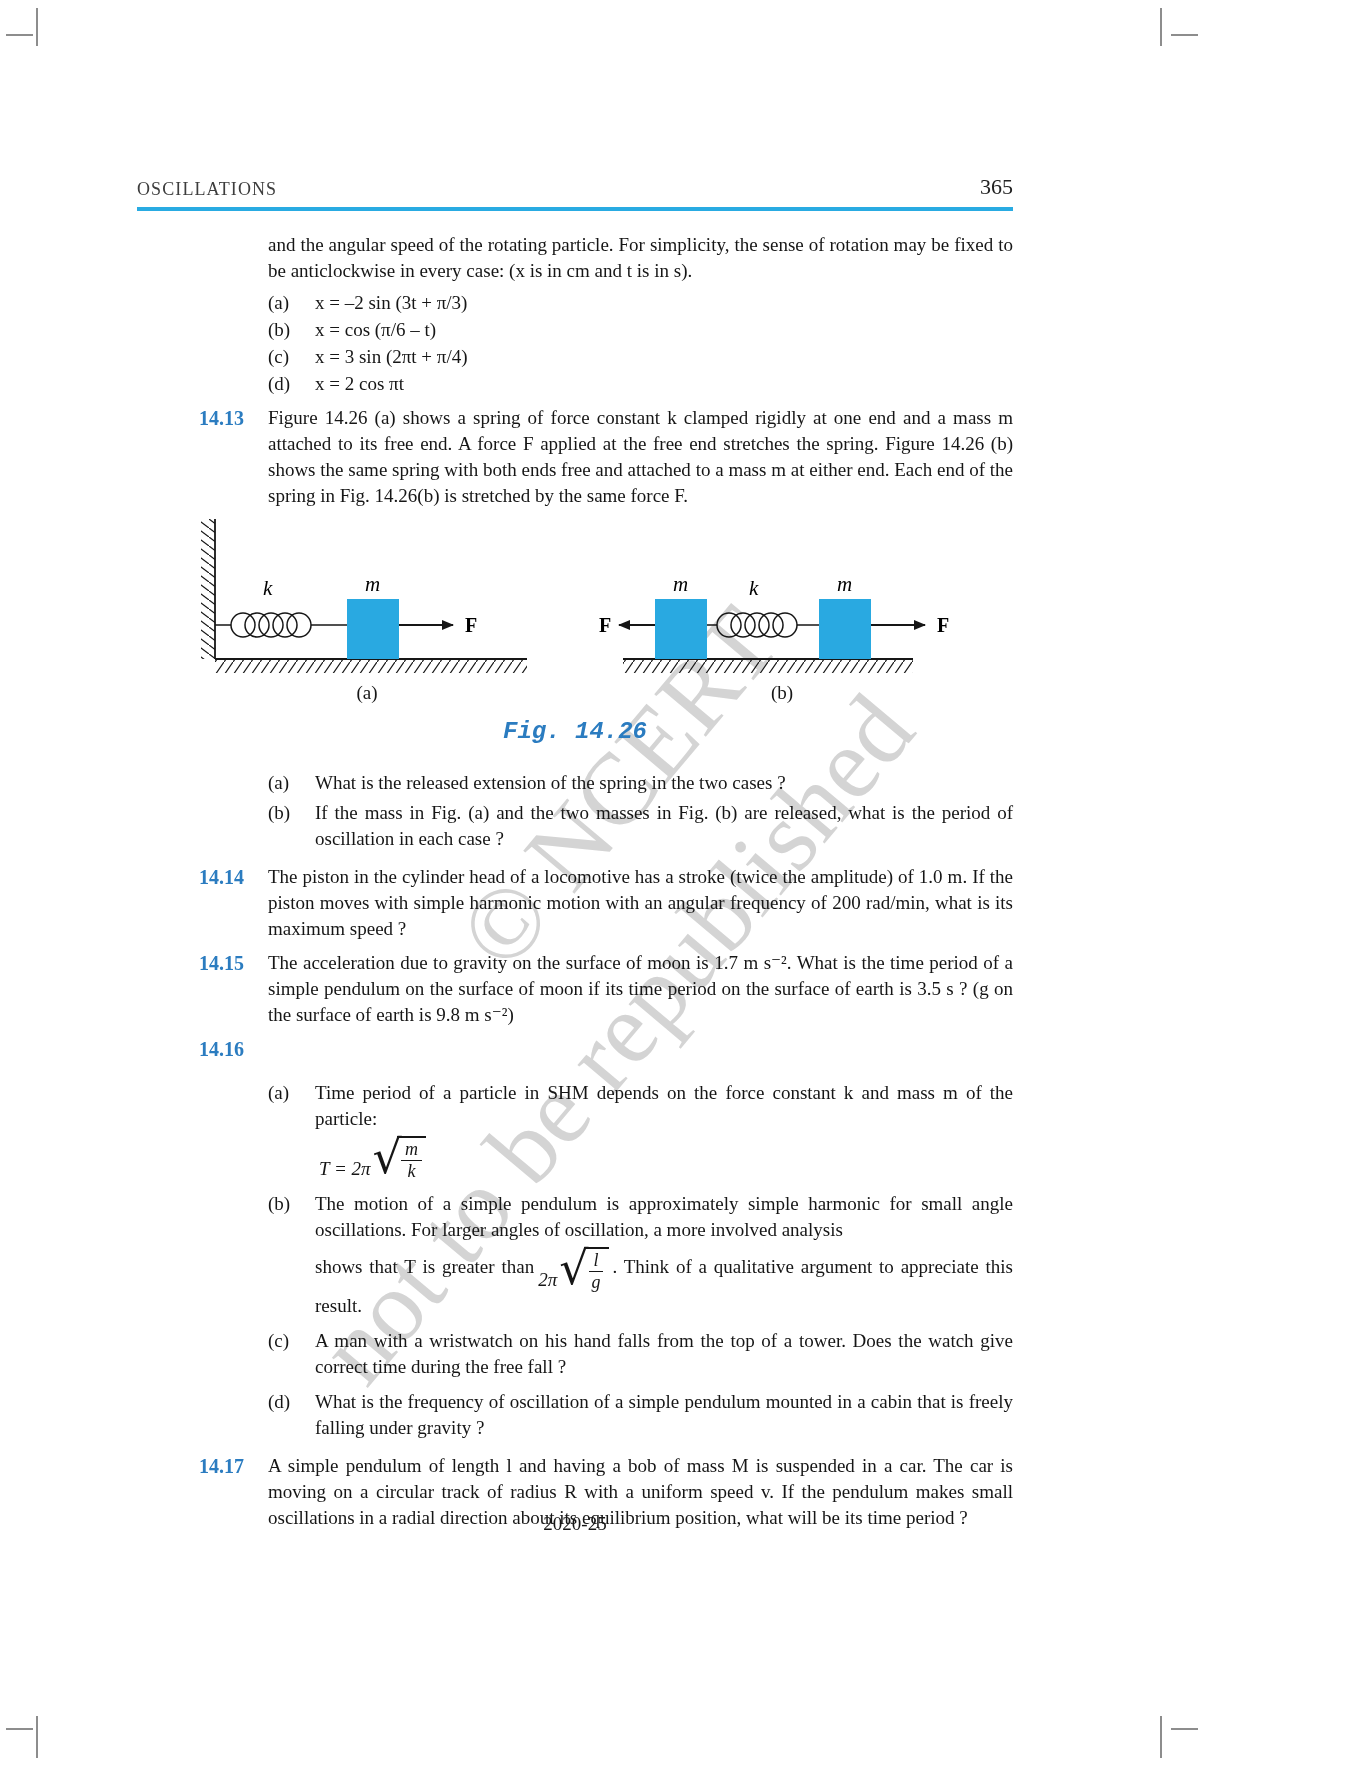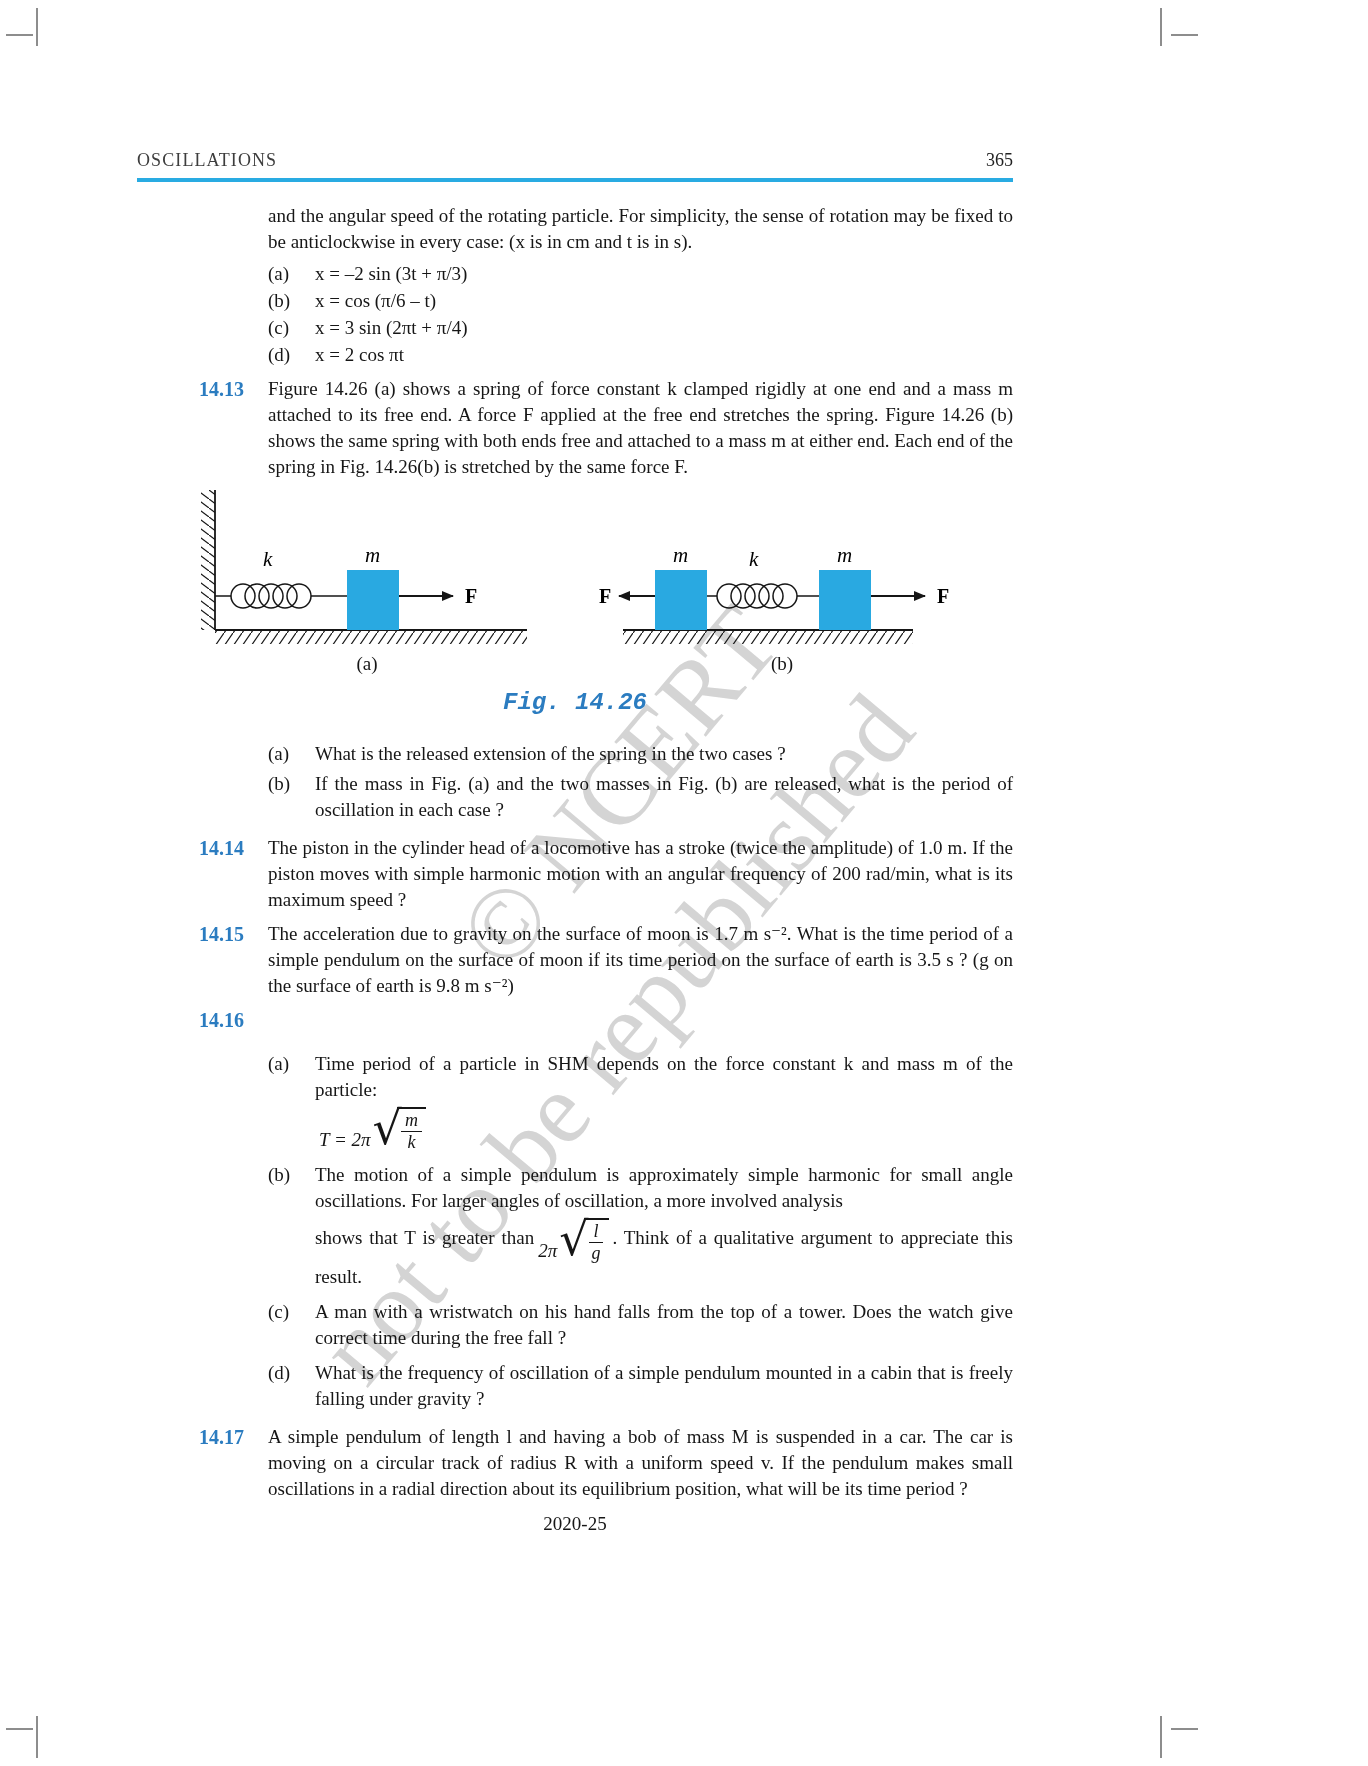--- a/index.html
+++ b/index.html
@@ -11,23 +11,23 @@
   html,body{margin:0;padding:0;background:#ffffff;}
   .page{position:relative;width:1368px;height:1766px;background:#fff;overflow:hidden;
     font-family:"Liberation Serif","DejaVu Serif",serif;color:#161616;}
   .crop{position:absolute;background:#8d8d8d;z-index:3;}
   .watermark{position:absolute;z-index:1;color:#8f8f8f;opacity:.38;white-space:nowrap;
     transform-origin:0 0;transform:rotate(-50deg);pointer-events:none;
     font-family:"Liberation Serif",serif;}
   .wm-line1{left:435px;top:915px;font-size:102px;}
   .wm-line2{left:295px;top:1330px;font-size:102px;}
   .content{position:absolute;left:137px;top:150px;width:876px;z-index:2;}
-  .header-row{display:flex;justify-content:space-between;align-items:flex-end;}
+  .header-row{display:flex;justify-content:space-between;align-items:flex-end;margin-top:24px;}
   .doc-title{font-size:18px;letter-spacing:1.1px;color:#3d3d3d;}
-  .page-number{font-size:18px;color:#222;}
+  .page-number{font-size:22px;color:#222;}
   .rule{height:4px;background:var(--rule-blue);margin-top:7px;}
   .body-text{margin-top:21px;}
   .block{display:flex;margin-bottom:8px;}
   .gutter{flex:0 0 131px;}
   .pnum{color:var(--accent-blue);font-weight:bold;font-size:20px;padding-left:62px;line-height:26px;}
   .pbody{flex:1;font-size:19px;line-height:26px;text-align:justify;}
   .opts{margin-top:5px;}
   .opt{display:flex;line-height:27px;}
   .opt-label{flex:0 0 47px;}
   .sub{display:flex;margin-bottom:4px;}

